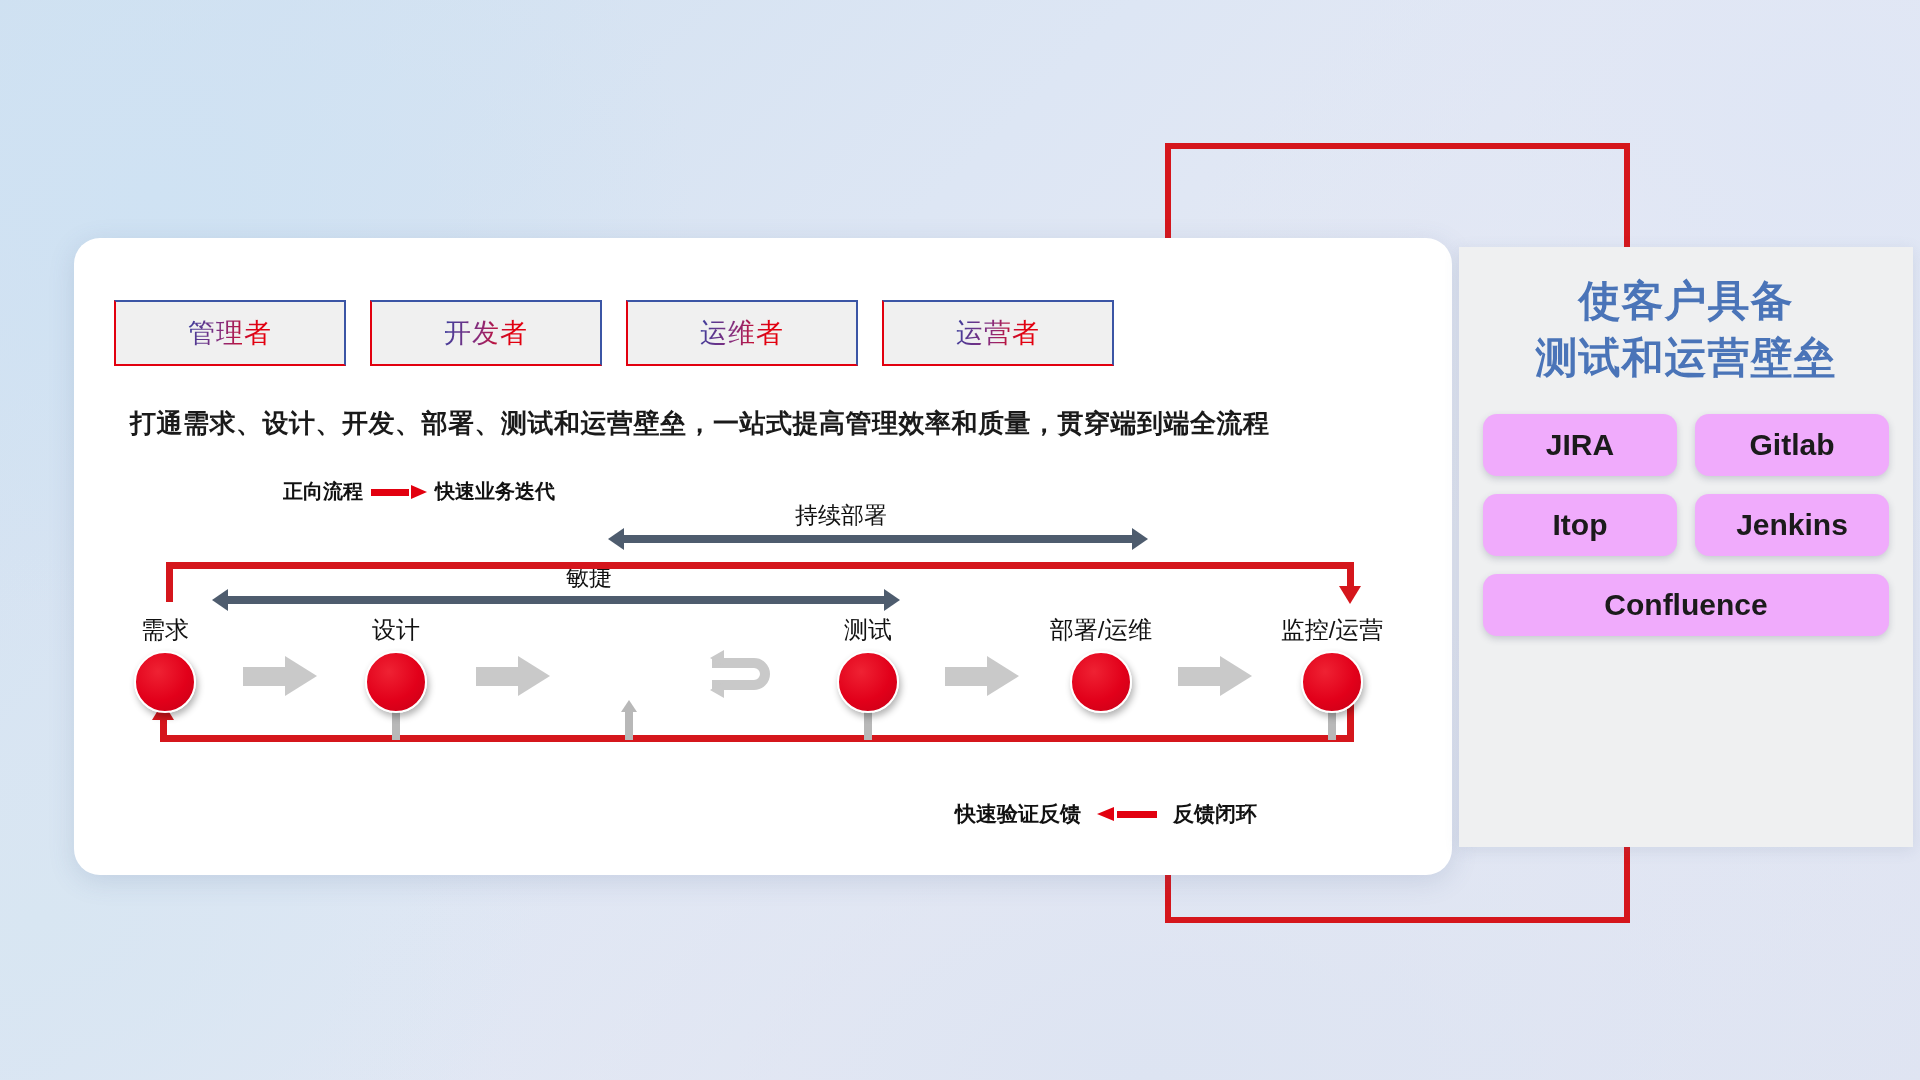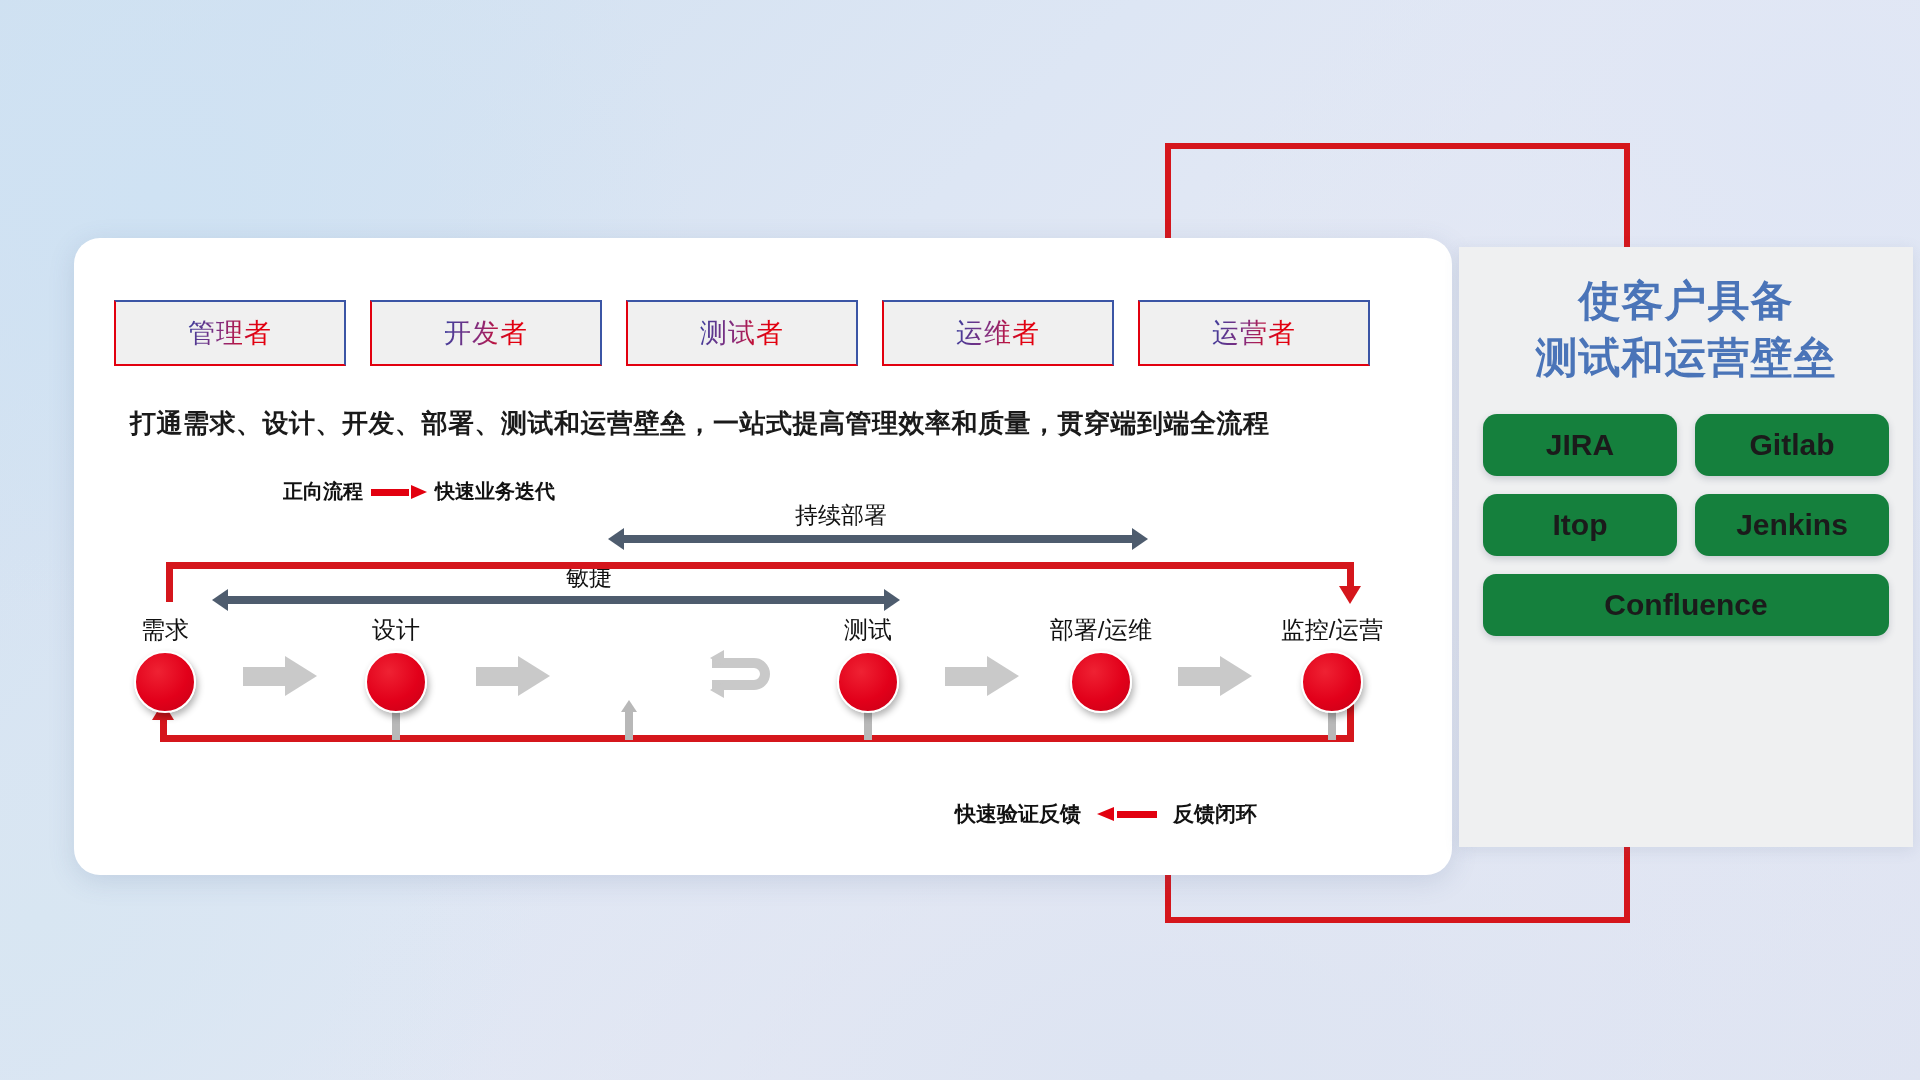--- a/index.html
+++ b/index.html
@@ -132,52 +132,49 @@
   .rpanel-title {
     text-align: center; color: #4a74b8; font-weight: bold;
     font-size: 42px; line-height: 1.35; padding-top: 26px;
     letter-spacing: 1px;
   }
   .tool-grid {
     display: flex; flex-wrap: wrap; gap: 18px 18px;
     padding: 28px 24px 0 24px; box-sizing: border-box;
   }
   .tool-chip {
-    background: #15803d;
+    background: #f0abfc;
     border-radius: 14px;
     height: 62px;
     display: flex; align-items: center; justify-content: center;
     font-size: 30px; font-weight: bold; color: #1b1b1b;
     box-shadow: 0 3px 7px rgba(60,70,95,0.22);
     flex: 0 0 calc(50% - 9px);
     box-sizing: border-box;
   }
-  .tool-chip.wide { flex: 0 0 100%; border-radius: 13px; }
+  .tool-chip.wide { flex: 0 0 100%; }
 </style>
 </head>
 <body>
 
 <div id="stage">
 
   <div class="red-frame-top" style="left:1165px; top:143px; width:465px; height:6px;"></div>
   <div class="red-frame-v" style="left:1165px; top:143px; width:6px; height:780px;"></div>
   <div class="red-frame-v" style="left:1624px; top:143px; width:6px; height:780px;"></div>
   <div class="red-frame-top" style="left:1165px; top:917px; width:465px; height:6px;"></div>
 
   <div class="card"></div>
 
   <div class="roles">
     <div class="role-box">
       <span class="role-label">管理者</span>
     </div>
     <div class="role-box">
       <span class="role-label">开发者</span>
-    </div>
-    <div class="role-box">
-      <span class="role-label">测试者</span>
     </div>
     <div class="role-box">
       <span class="role-label">运维者</span>
     </div>
     <div class="role-box">
       <span class="role-label">运营者</span>
     </div>
   </div>
 
   <div class="desc">打通需求、设计、开发、部署、测试和运营壁垒，一站式提高管理效率和质量，贯穿端到端全流程</div>

